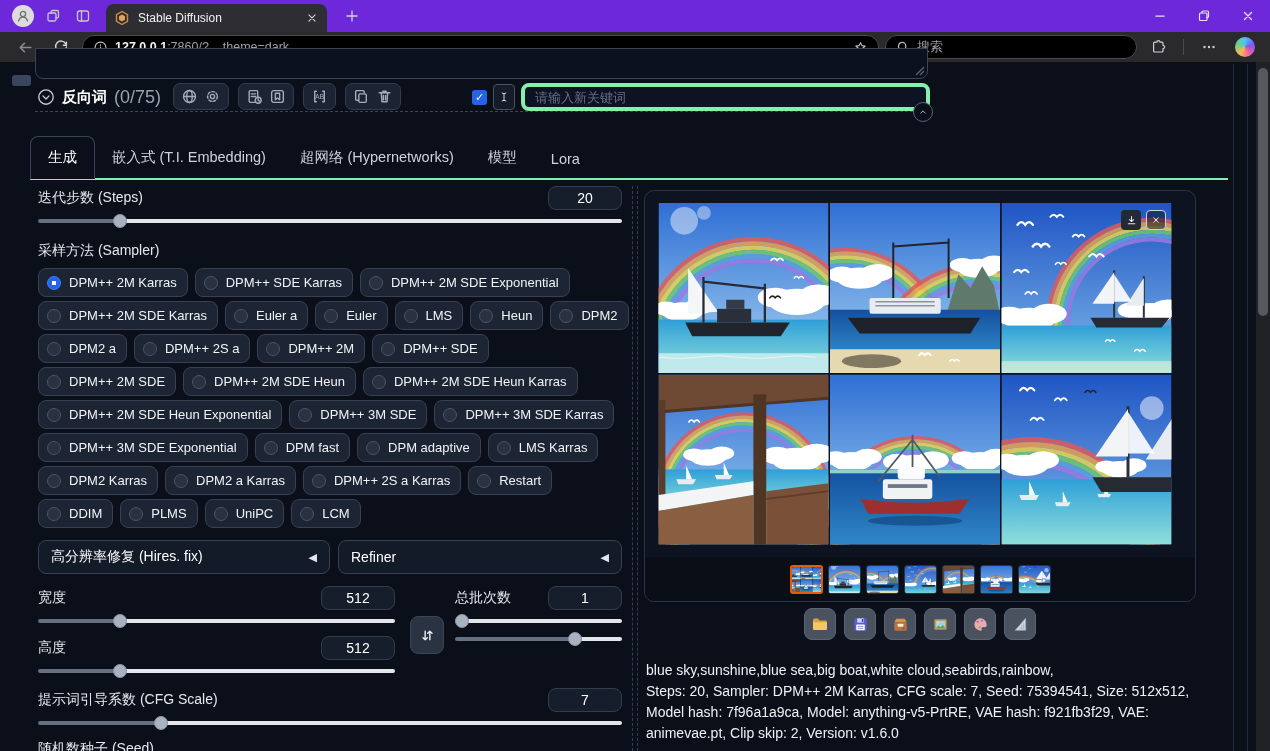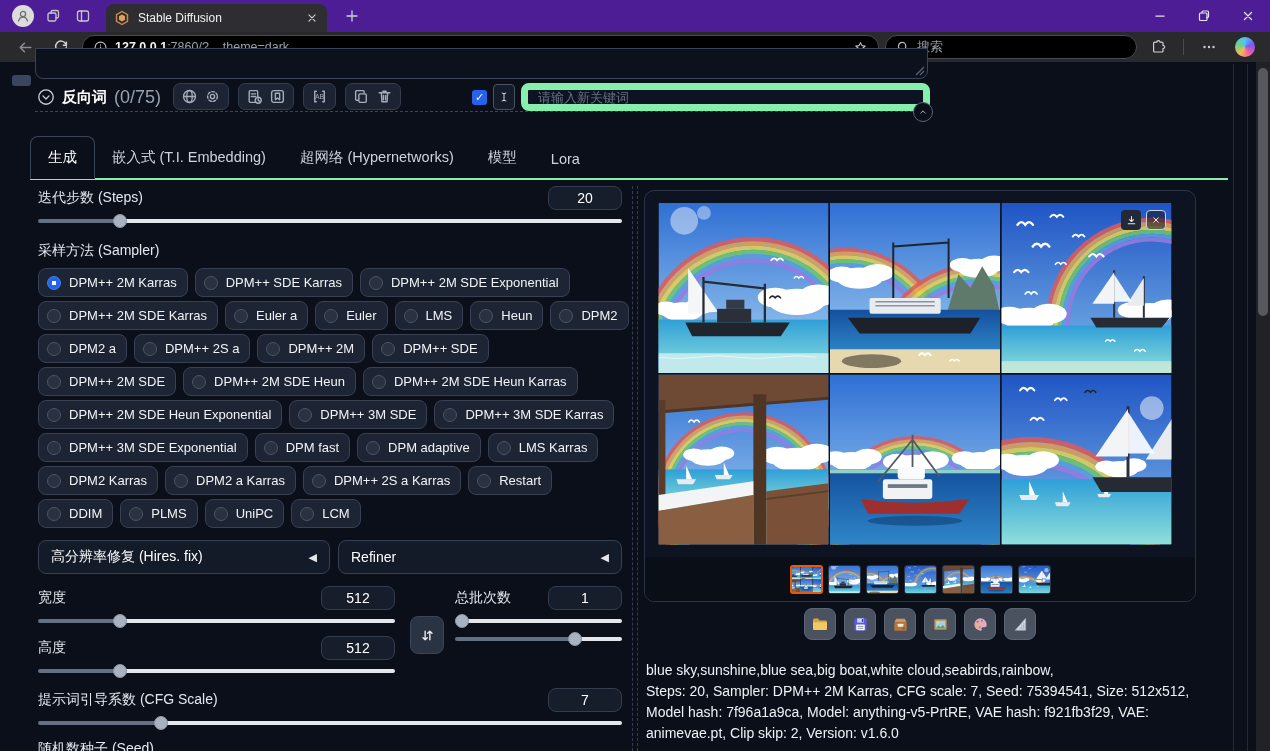--- a/index.html
+++ b/index.html
@@ -2,21 +2,21 @@
 <html><head>
 <meta charset="utf-8">
 <style>
   html,body{margin:0;padding:0;background:#000;}
   .screen{position:relative;width:1270px;height:751px;overflow:hidden;background:#0b0f1a;
     font-family:"Liberation Sans","DejaVu Sans",sans-serif;-webkit-font-smoothing:antialiased;}
   svg{display:block}
   .ic{stroke:#a6adbb;fill:none;stroke-width:1.3;stroke-linecap:round;stroke-linejoin:round;}
 
   
-  .tabstrip{position:absolute;left:0;top:0;width:100%;height:32px;background:#4c1d95;display:flex;align-items:center;color:#e6e6e8;}
+  .tabstrip{position:absolute;left:0;top:0;width:100%;height:32px;background:#6d28d9;display:flex;align-items:center;color:#e6e6e8;}
   .tbtn{width:30px;height:26px;display:flex;align-items:center;justify-content:center;border-radius:6px;}
   .avatar-bg{width:22px;height:22px;border-radius:50%;background:#dcdcdc;display:flex;align-items:center;justify-content:center;}
   .btab{height:28px;margin-top:4px;margin-left:8px;width:205px;background:#2e2e32;border-radius:8px 8px 0 0;
     display:flex;align-items:center;padding:0 8px;gap:8px;font-size:12px;color:#f2f2f2;}
   .btab .grow{flex:1}
   .newtab{margin-left:10px}
   .winbtns{margin-left:auto;display:flex;height:32px;}
   .winbtn{width:44px;height:32px;display:flex;align-items:center;justify-content:center;}
   .toolbar{position:absolute;left:0;top:32px;width:100%;height:30px;background:#2a2a2d;display:flex;align-items:center;padding:0 10px;gap:6px;box-sizing:border-box;}
   .pill{height:24px;background:#000000;border:1px solid #4a4a4f;border-radius:13px;display:flex;align-items:center;padding:0 10px;gap:7px;box-sizing:border-box;}
@@ -37,21 +37,21 @@
 
   .negrow{position:absolute;left:35px;top:21px;width:895px;height:30px;}
   .negtitle{position:absolute;left:2px;top:0;height:28px;display:flex;align-items:center;gap:7px;}
   .neglabel{font-size:15px;font-weight:bold;color:#fff;}
   .negcount{font-size:18px;color:#98a1b0;}
   .tgroups{position:absolute;left:138px;top:0;display:flex;gap:9px;}
   .tg{display:flex;align-items:center;gap:6px;padding:4px 7px;background:#1c2433;border:1px solid #333d4f;border-radius:7px;}
   .kw{position:absolute;left:437px;right:0;top:0;display:flex;align-items:center;gap:6px;}
   .cbx{width:15px;height:15px;border-radius:3px;background:#2563eb;display:flex;align-items:center;justify-content:center;color:#fff;font-size:11px;font-weight:bold;}
   .ibeam-box{width:20px;height:24px;border:1px solid #4a5364;border-radius:4px;display:flex;align-items:center;justify-content:center;background:#141b29;}
-  .kwinput{flex:1;height:28px;background:#0d1322;border:7px solid #86efac;border-radius:8px;color:#e5e7eb;
+  .kwinput{flex:1;height:28px;background:#0d1322;border:4px solid #86efac;border-radius:8px;color:#e5e7eb;
     font-size:13px;padding:0 10px;box-sizing:border-box;outline:none;font-family:inherit;}
   .kwinput::placeholder{color:#667084}
   .negsep{position:absolute;left:35px;top:49px;width:893px;border-top:1px dashed #3a4456;}
   .collapse-up{position:absolute;left:913px;top:40px;width:18px;height:18px;border:1px solid #5a6478;border-radius:50%;background:#0b0f1a;display:flex;align-items:center;justify-content:center;}
 
   .tabs{position:absolute;left:30px;top:74px;right:42px;height:42px;border-bottom:2px solid #86efac;display:flex;align-items:flex-end;}
   .tab{padding:11px 17px;font-size:14.5px;color:#cdd3dc;white-space:nowrap;}
   .tab.active{color:#fff;background:#0b0f1a;border:1px solid #3a4456;border-bottom:1px solid #0b0f1a;border-radius:8px 8px 0 0;margin-bottom:-1px;}
 
   .vdash{position:absolute;top:124px;bottom:0;width:0;border-left:1px dashed #333e52;}

